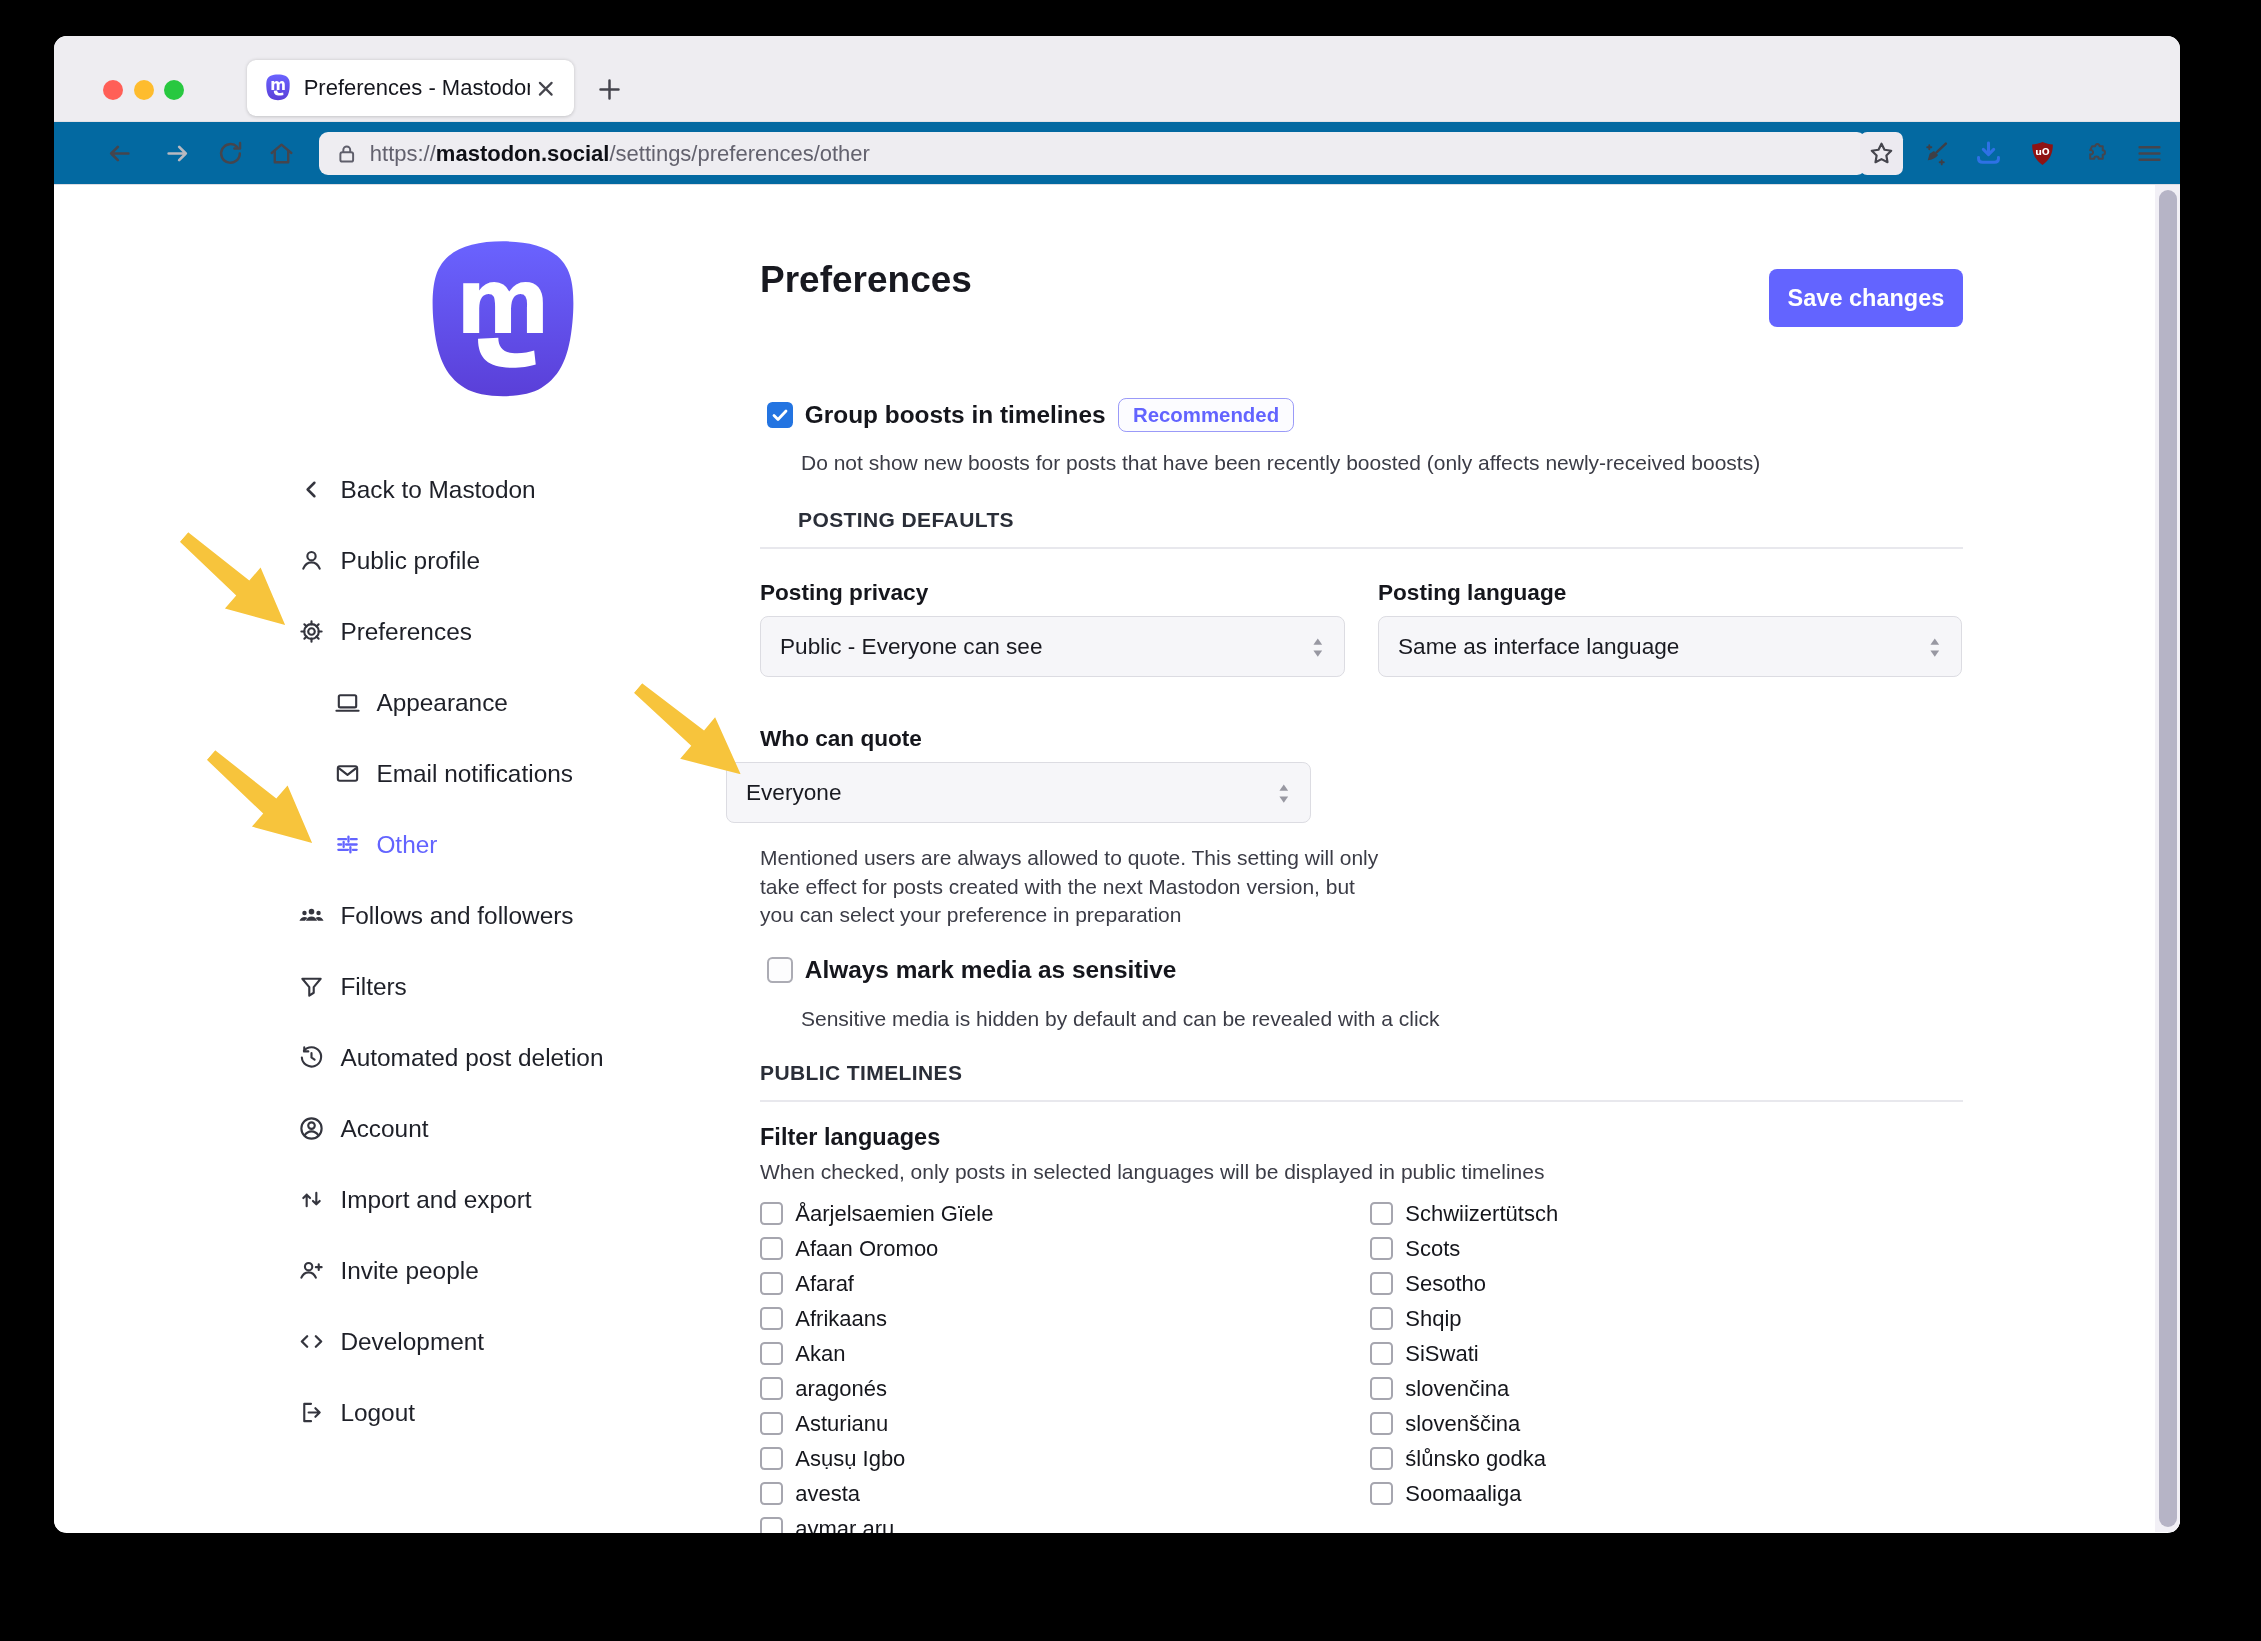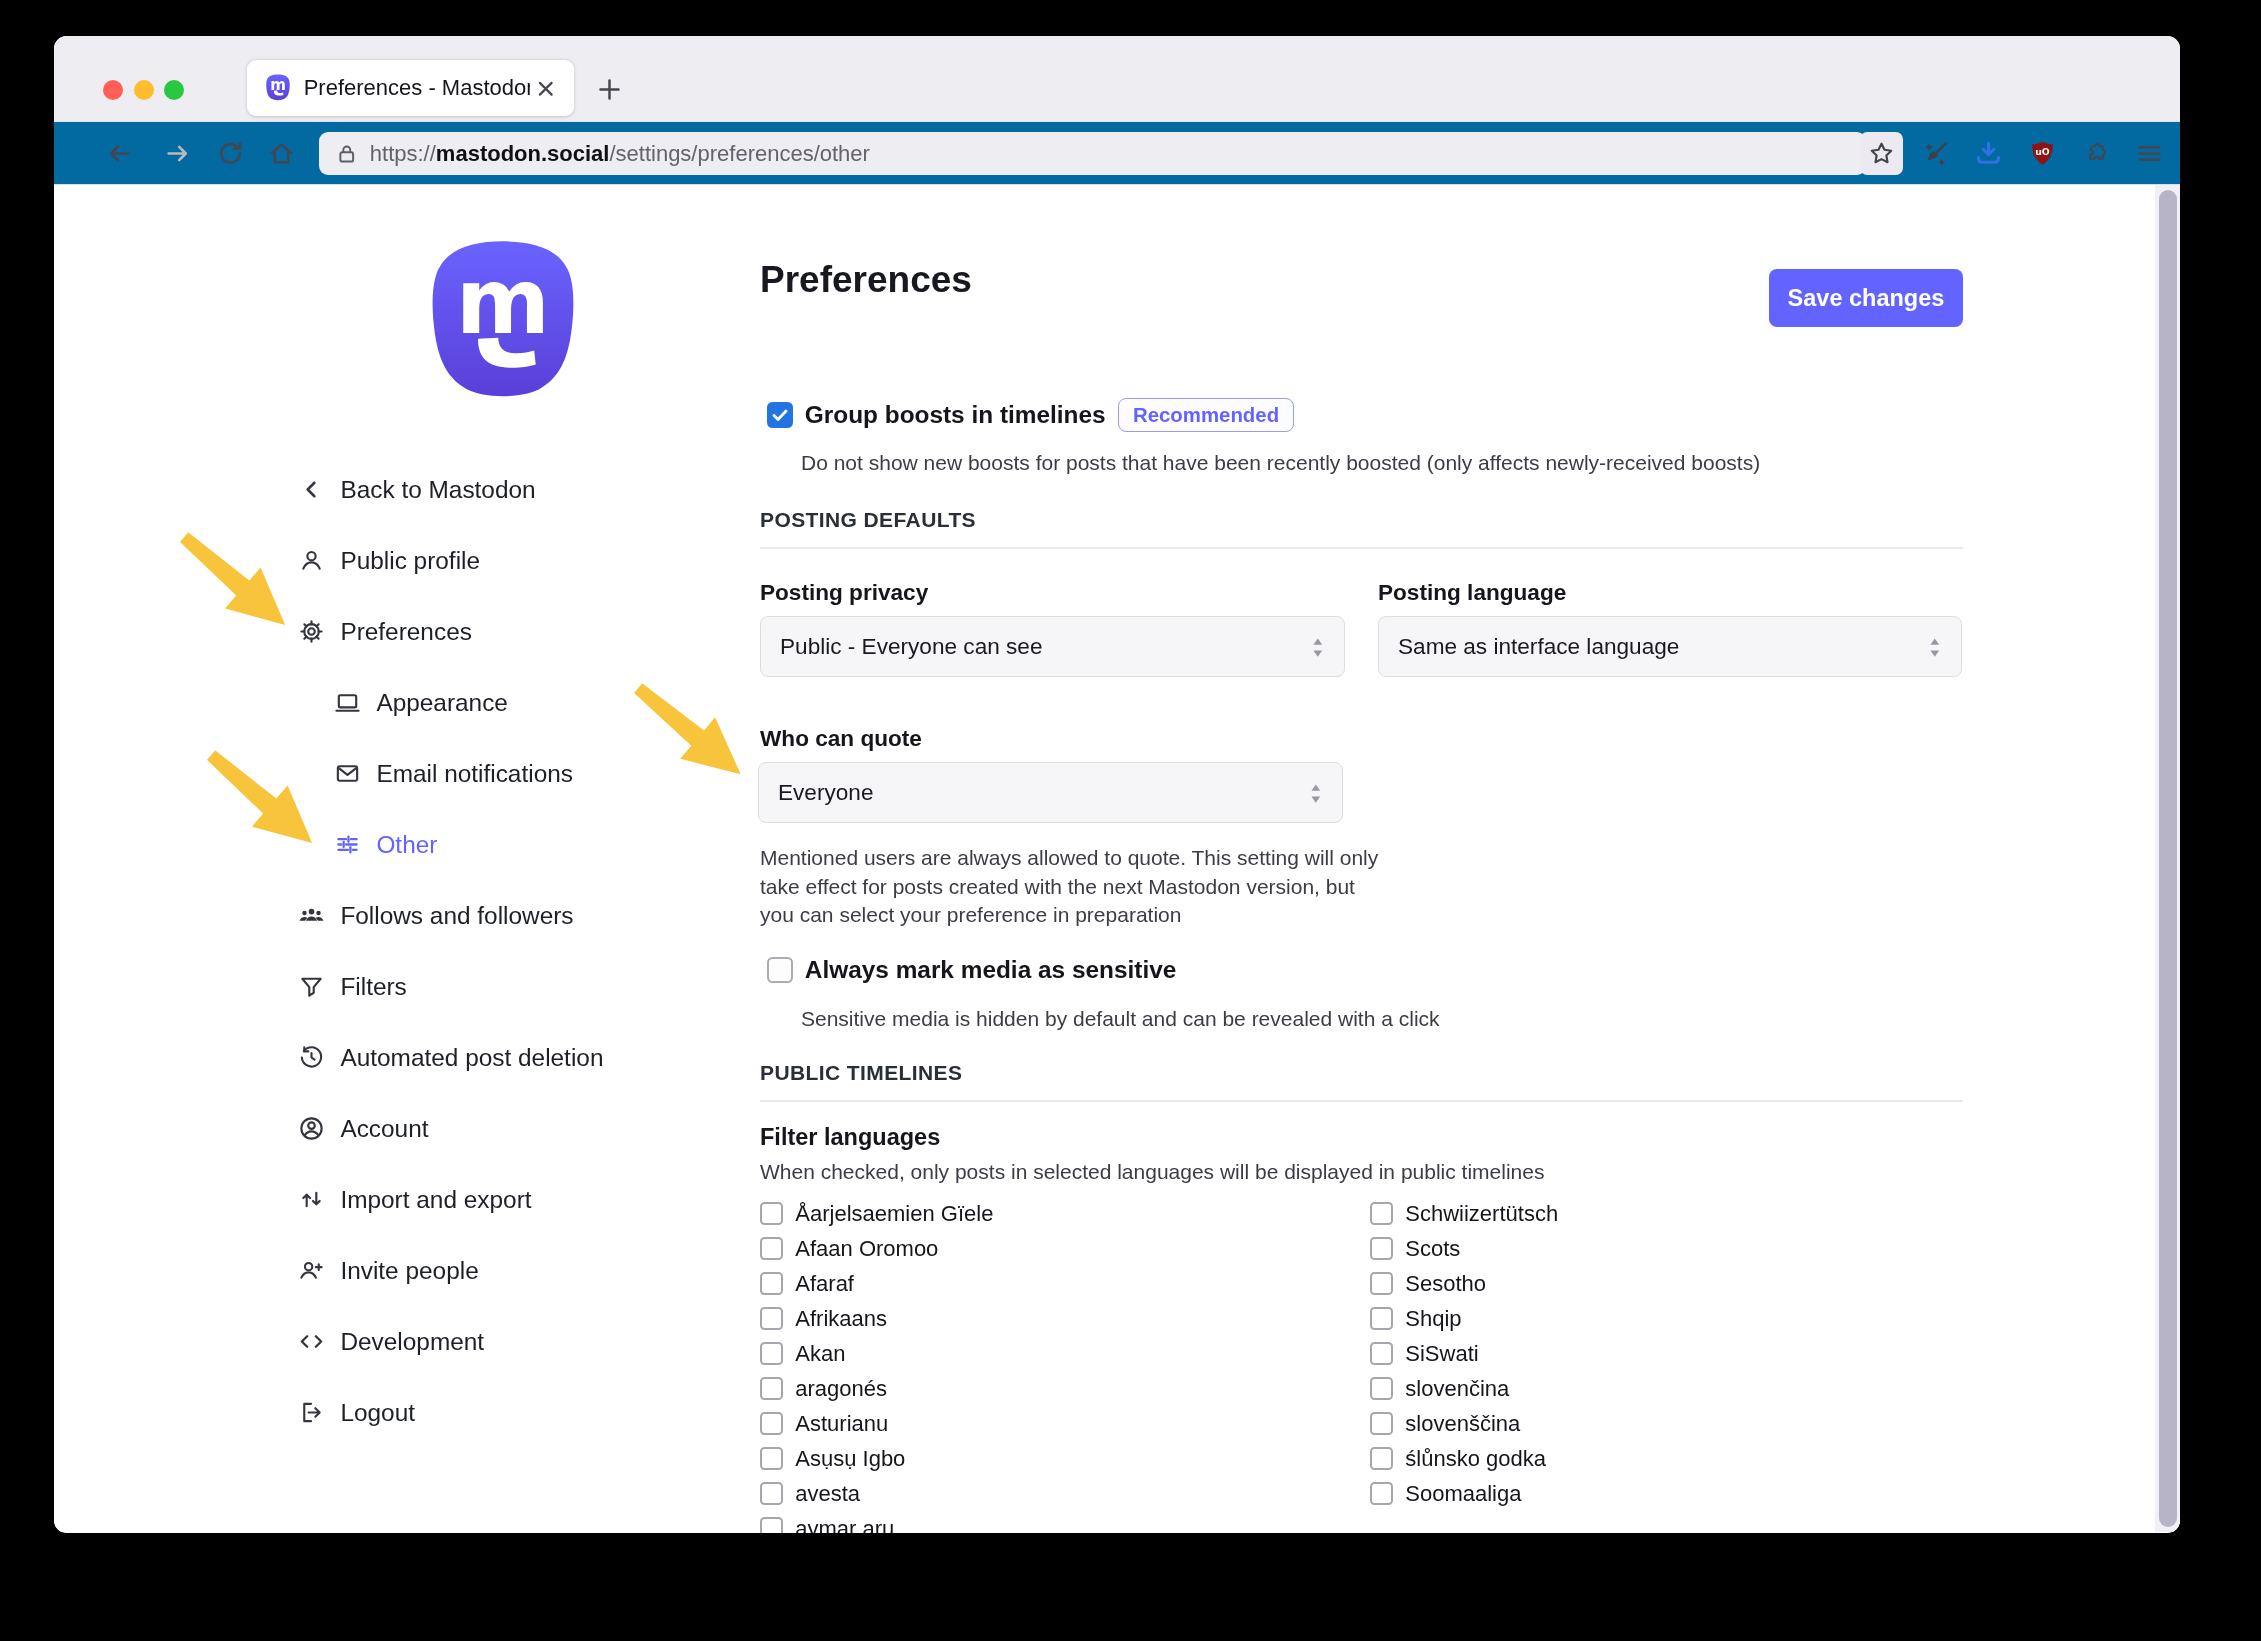--- a/index.html
+++ b/index.html
@@ -364,21 +364,21 @@
       <span class="cbox checked">
         <svg viewBox="0 0 20 20" width="20" height="20" fill="none" stroke="#fff" stroke-width="2.8" stroke-linecap="round" stroke-linejoin="round">
             <path d="M4 10.5l4 4L16 6"></path>
           </svg>
       </span>
       <span class="clabel">Group boosts in timelines</span>
       <span class="badge">Recommended</span>
     </div>
     <div class="desc" style="left:747px;top:264px">Do not show new boosts for posts that have been recently boosted (only affects newly-received boosts)</div>
 
-    <div class="sec-head" style="left:706px;top:323px">POSTING DEFAULTS</div>
+    <div class="sec-head" style="left:744px;top:323px">POSTING DEFAULTS</div>
     <div class="hr" style="left:706px;top:362px"></div>
 
     <div class="fld-label" style="left:706px;top:395px">Posting privacy</div>
     <div class="fld-label" style="left:1324px;top:395px">Posting language</div>
 
     <div class="select" style="left:706px;top:431px;width:585px">
       <span class="sel-value">Public - Everyone can see</span>
       <span class="updown">
         <svg viewBox="0 0 14 24">
             <path d="M7 2.5l4.5 6.5h-9z" fill="#9898a2"></path>
@@ -390,21 +390,21 @@
       <span class="sel-value">Same as interface language</span>
       <span class="updown">
         <svg viewBox="0 0 14 24">
             <path d="M7 2.5l4.5 6.5h-9z" fill="#9898a2"></path>
             <path d="M7 21.5l-4.5-6.5h9z" fill="#9898a2"></path>
           </svg>
       </span>
     </div>
 
     <div class="fld-label" style="left:706px;top:541px">Who can quote</div>
-    <div class="select" style="left:704px;top:577px;width:585px">
+    <div class="select" style="left:672px;top:577px;width:585px">
       <span class="sel-value">Everyone</span>
       <span class="updown">
         <svg viewBox="0 0 14 24">
             <path d="M7 2.5l4.5 6.5h-9z" fill="#9898a2"></path>
             <path d="M7 21.5l-4.5-6.5h9z" fill="#9898a2"></path>
           </svg>
       </span>
     </div>
     <div class="desc" style="left:706px;top:659px;width:633px">Mentioned users are always allowed to quote. This setting will only take effect for posts created with the next Mastodon version, but you can select your preference in preparation</div>
 

